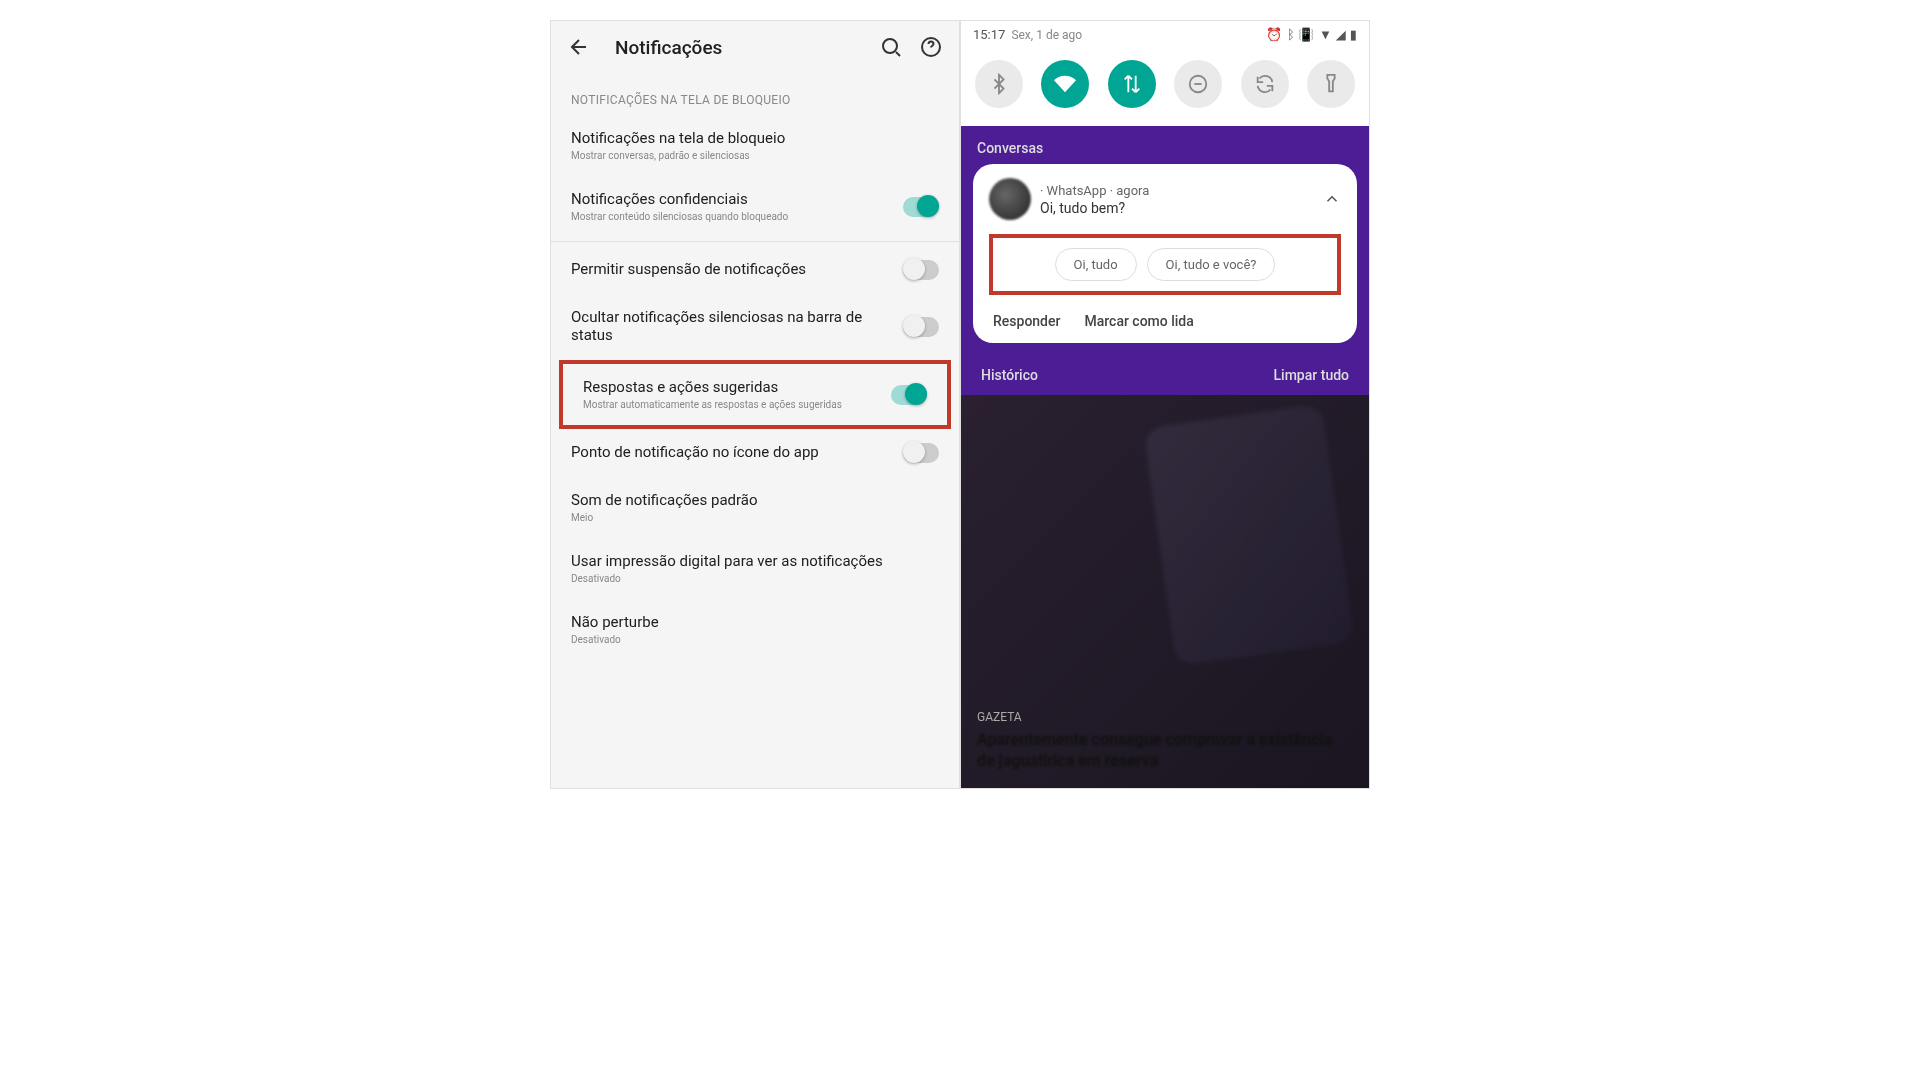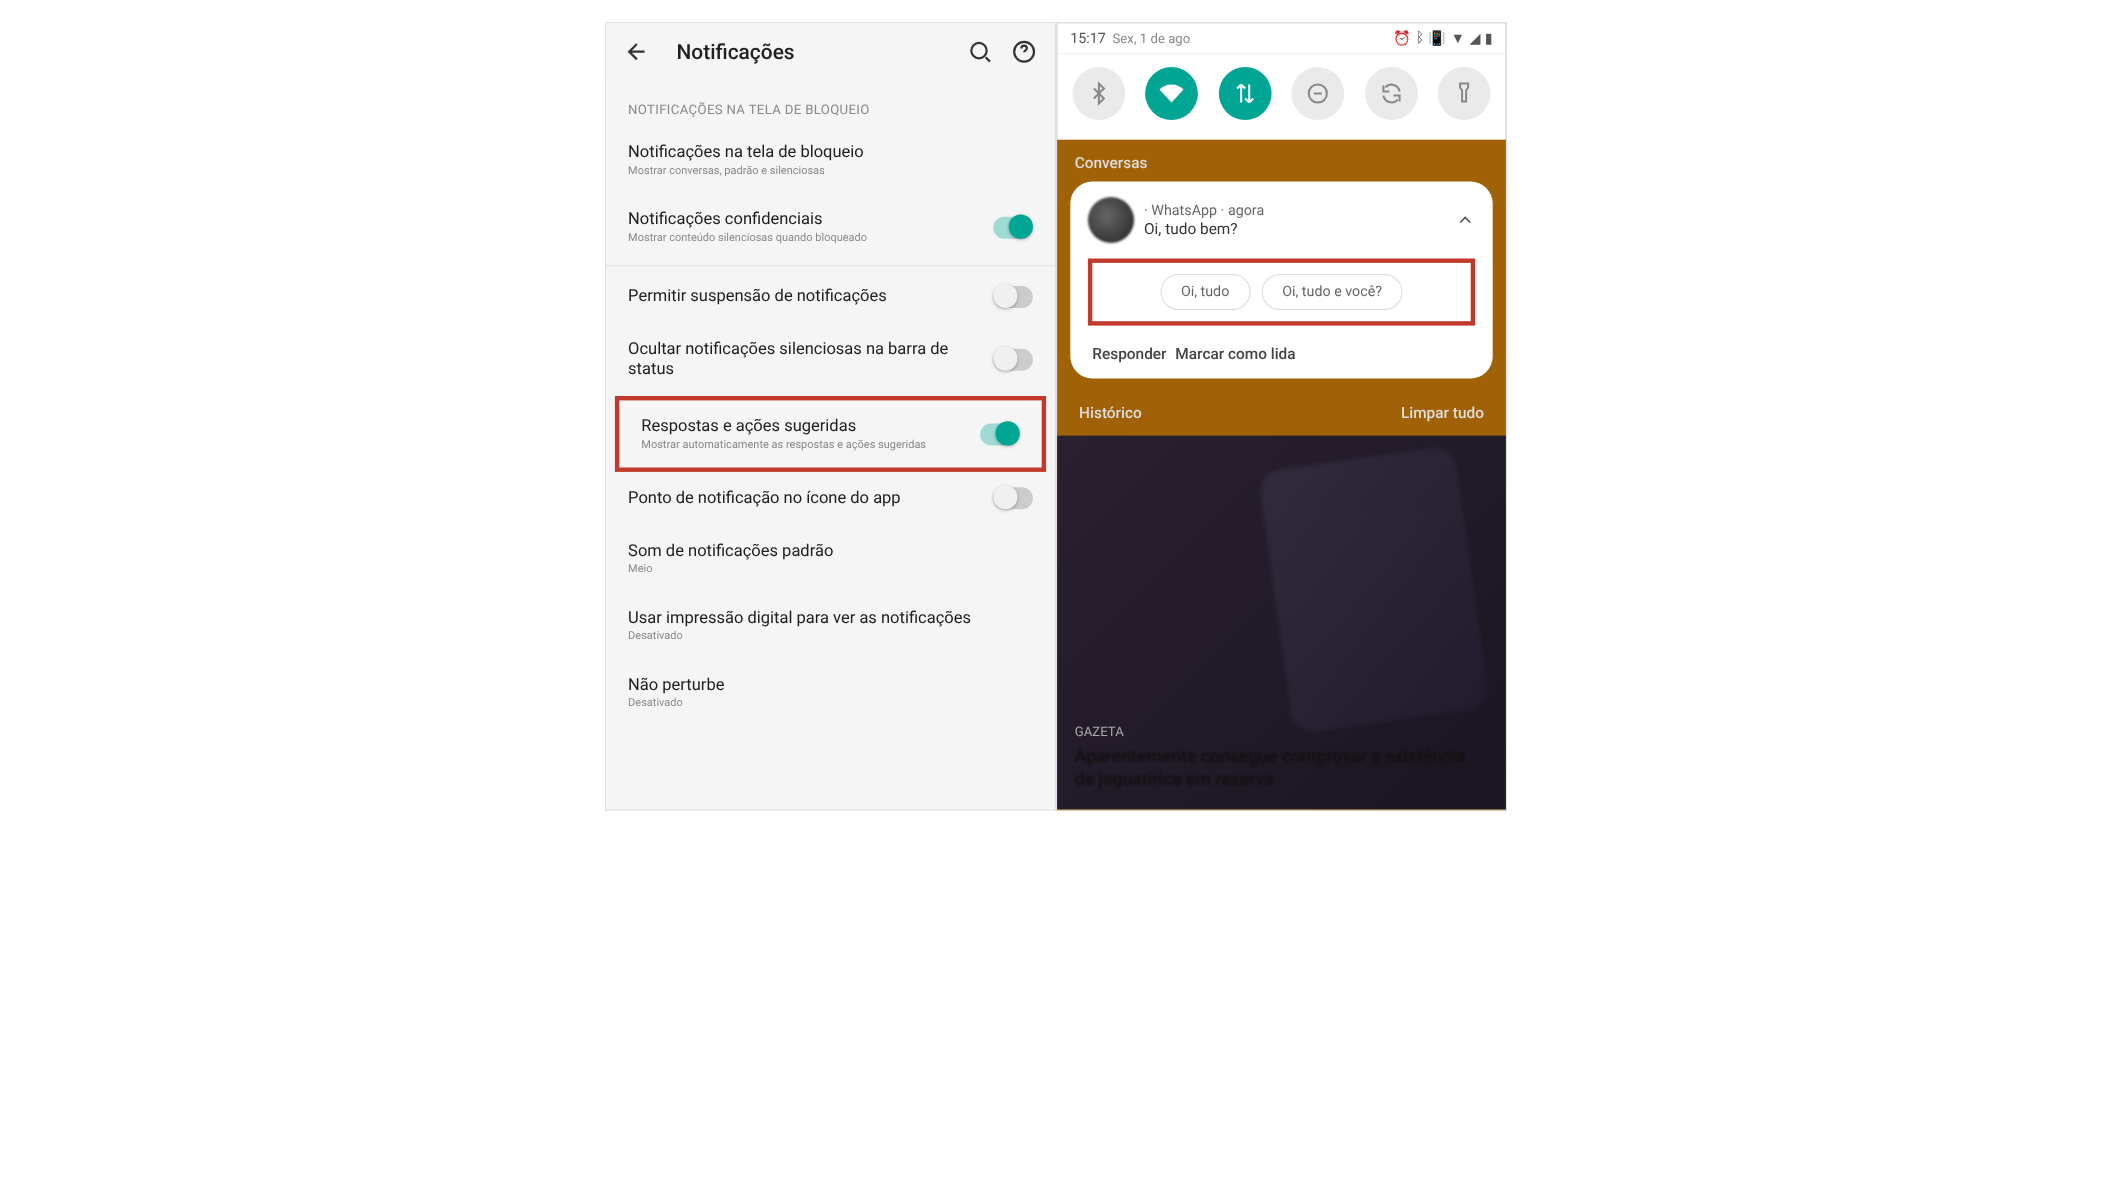--- a/index.html
+++ b/index.html
@@ -16,44 +16,44 @@
 .setting-text { flex: 1; }
 .setting-title { font-size: 15px; color: #202020; margin-bottom: 2px; }
 .setting-subtitle { font-size: 10px; color: #888; line-height: 1.3; }
 .toggle { width: 36px; height: 20px; border-radius: 10px; position: relative; cursor: pointer; }
 .toggle.on { background: #9ddbd4; }
 .toggle.on::after { content: ''; position: absolute; right: 0; top: -2px; width: 22px; height: 22px; border-radius: 50%; background: #00a693; box-shadow: 0 1px 3px rgba(0,0,0,0.3); }
 .toggle.off { background: #ccc; }
 .toggle.off::after { content: ''; position: absolute; left: 0; top: -2px; width: 22px; height: 22px; border-radius: 50%; background: #f0f0f0; box-shadow: 0 1px 3px rgba(0,0,0,0.3); }
 .divider { height: 1px; background: #e0e0e0; margin: 4px 0; }
 .highlight-box { border: 4px solid #c0392b; margin: 0 8px; }
-.phone-right { background: #a16207; }
+.phone-right { background: #4c1d95; }
 .status-bar { display: flex; align-items: center; padding: 6px 12px; background: #fff; font-size: 13px; }
 .status-time { color: #555; }
 .status-date { color: #888; margin-left: 6px; font-size: 12px; }
 .status-icons { margin-left: auto; display: flex; gap: 4px; color: #555; font-size: 13px; }
 .qs-row { display: flex; gap: 12px; padding: 12px 14px 18px; background: #fff; justify-content: space-between; }
 .qs-tile { width: 48px; height: 48px; border-radius: 50%; display: flex; align-items: center; justify-content: center; cursor: pointer; }
 .qs-tile.on { background: #00a693; color: #fff; }
 .qs-tile.off { background: #eaeaea; color: #888; }
 .qs-icon { width: 22px; height: 22px; }
 .shade-section { padding: 14px 16px 8px; color: #ddd; font-size: 14px; font-weight: 500; }
 .notif-card { background: #fff; margin: 0 12px 12px; border-radius: 20px; padding: 14px 16px; }
 .notif-top { display: flex; align-items: center; gap: 9px; }
 .avatar { width: 42px; height: 42px; border-radius: 50%; background: radial-gradient(circle at 40% 40%, #666, #222); filter: blur(1px); }
 .notif-meta { flex: 1; }
 .notif-app { font-size: 13px; color: #666; }
 .notif-msg { font-size: 14px; color: #333; margin-top: 2px; }
 .chevron { cursor: pointer; color: #555; }
 .suggest-row { display: flex; gap: 10px; margin: 14px 0 8px; border: 4px solid #c0392b; padding: 10px; justify-content: center; text-align: right; }
 .suggest-chip { padding: 8px 18px; border: 1px solid #ddd; border-radius: 18px; font-size: 13px; color: #666; cursor: pointer; }
-.notif-actions { display: flex; gap: 8px; padding: 10px 4px 0; }
+.notif-actions { display: flex; gap: 24px; padding: 10px 4px 0; }
 .notif-action { font-size: 14px; font-weight: 500; color: #444; cursor: pointer; }
 .shade-row2 { display: flex; justify-content: space-between; padding: 12px 20px; color: #ddd; font-size: 14px; font-weight: 500; }
-.bg-content { height: 340px; background: linear-gradient(135deg, #2a2030, #1a1520); position: relative; overflow: hidden; }
+.bg-content { height: 393px; background: linear-gradient(135deg, #2a2030, #1a1520); position: relative; overflow: hidden; }
 .bg-phone { position: absolute; right: 30px; top: 20px; width: 180px; height: 240px; background: linear-gradient(135deg, #3a3548, #252035); border-radius: 20px; transform: rotate(-8deg); opacity: 0.6; filter: blur(2px); }
 .article-overlay { position: absolute; bottom: 0; left: 0; right: 0; padding: 16px; }
 .article-tag { font-size: 12px; color: #aaa; margin-bottom: 6px; }
 .article-title { font-size: 16px; font-weight: 600; color: #111; line-height: 1.3; filter: blur(0.8px); }
 </style>
 </head>
 <body>
 
 <div class="container">
 

